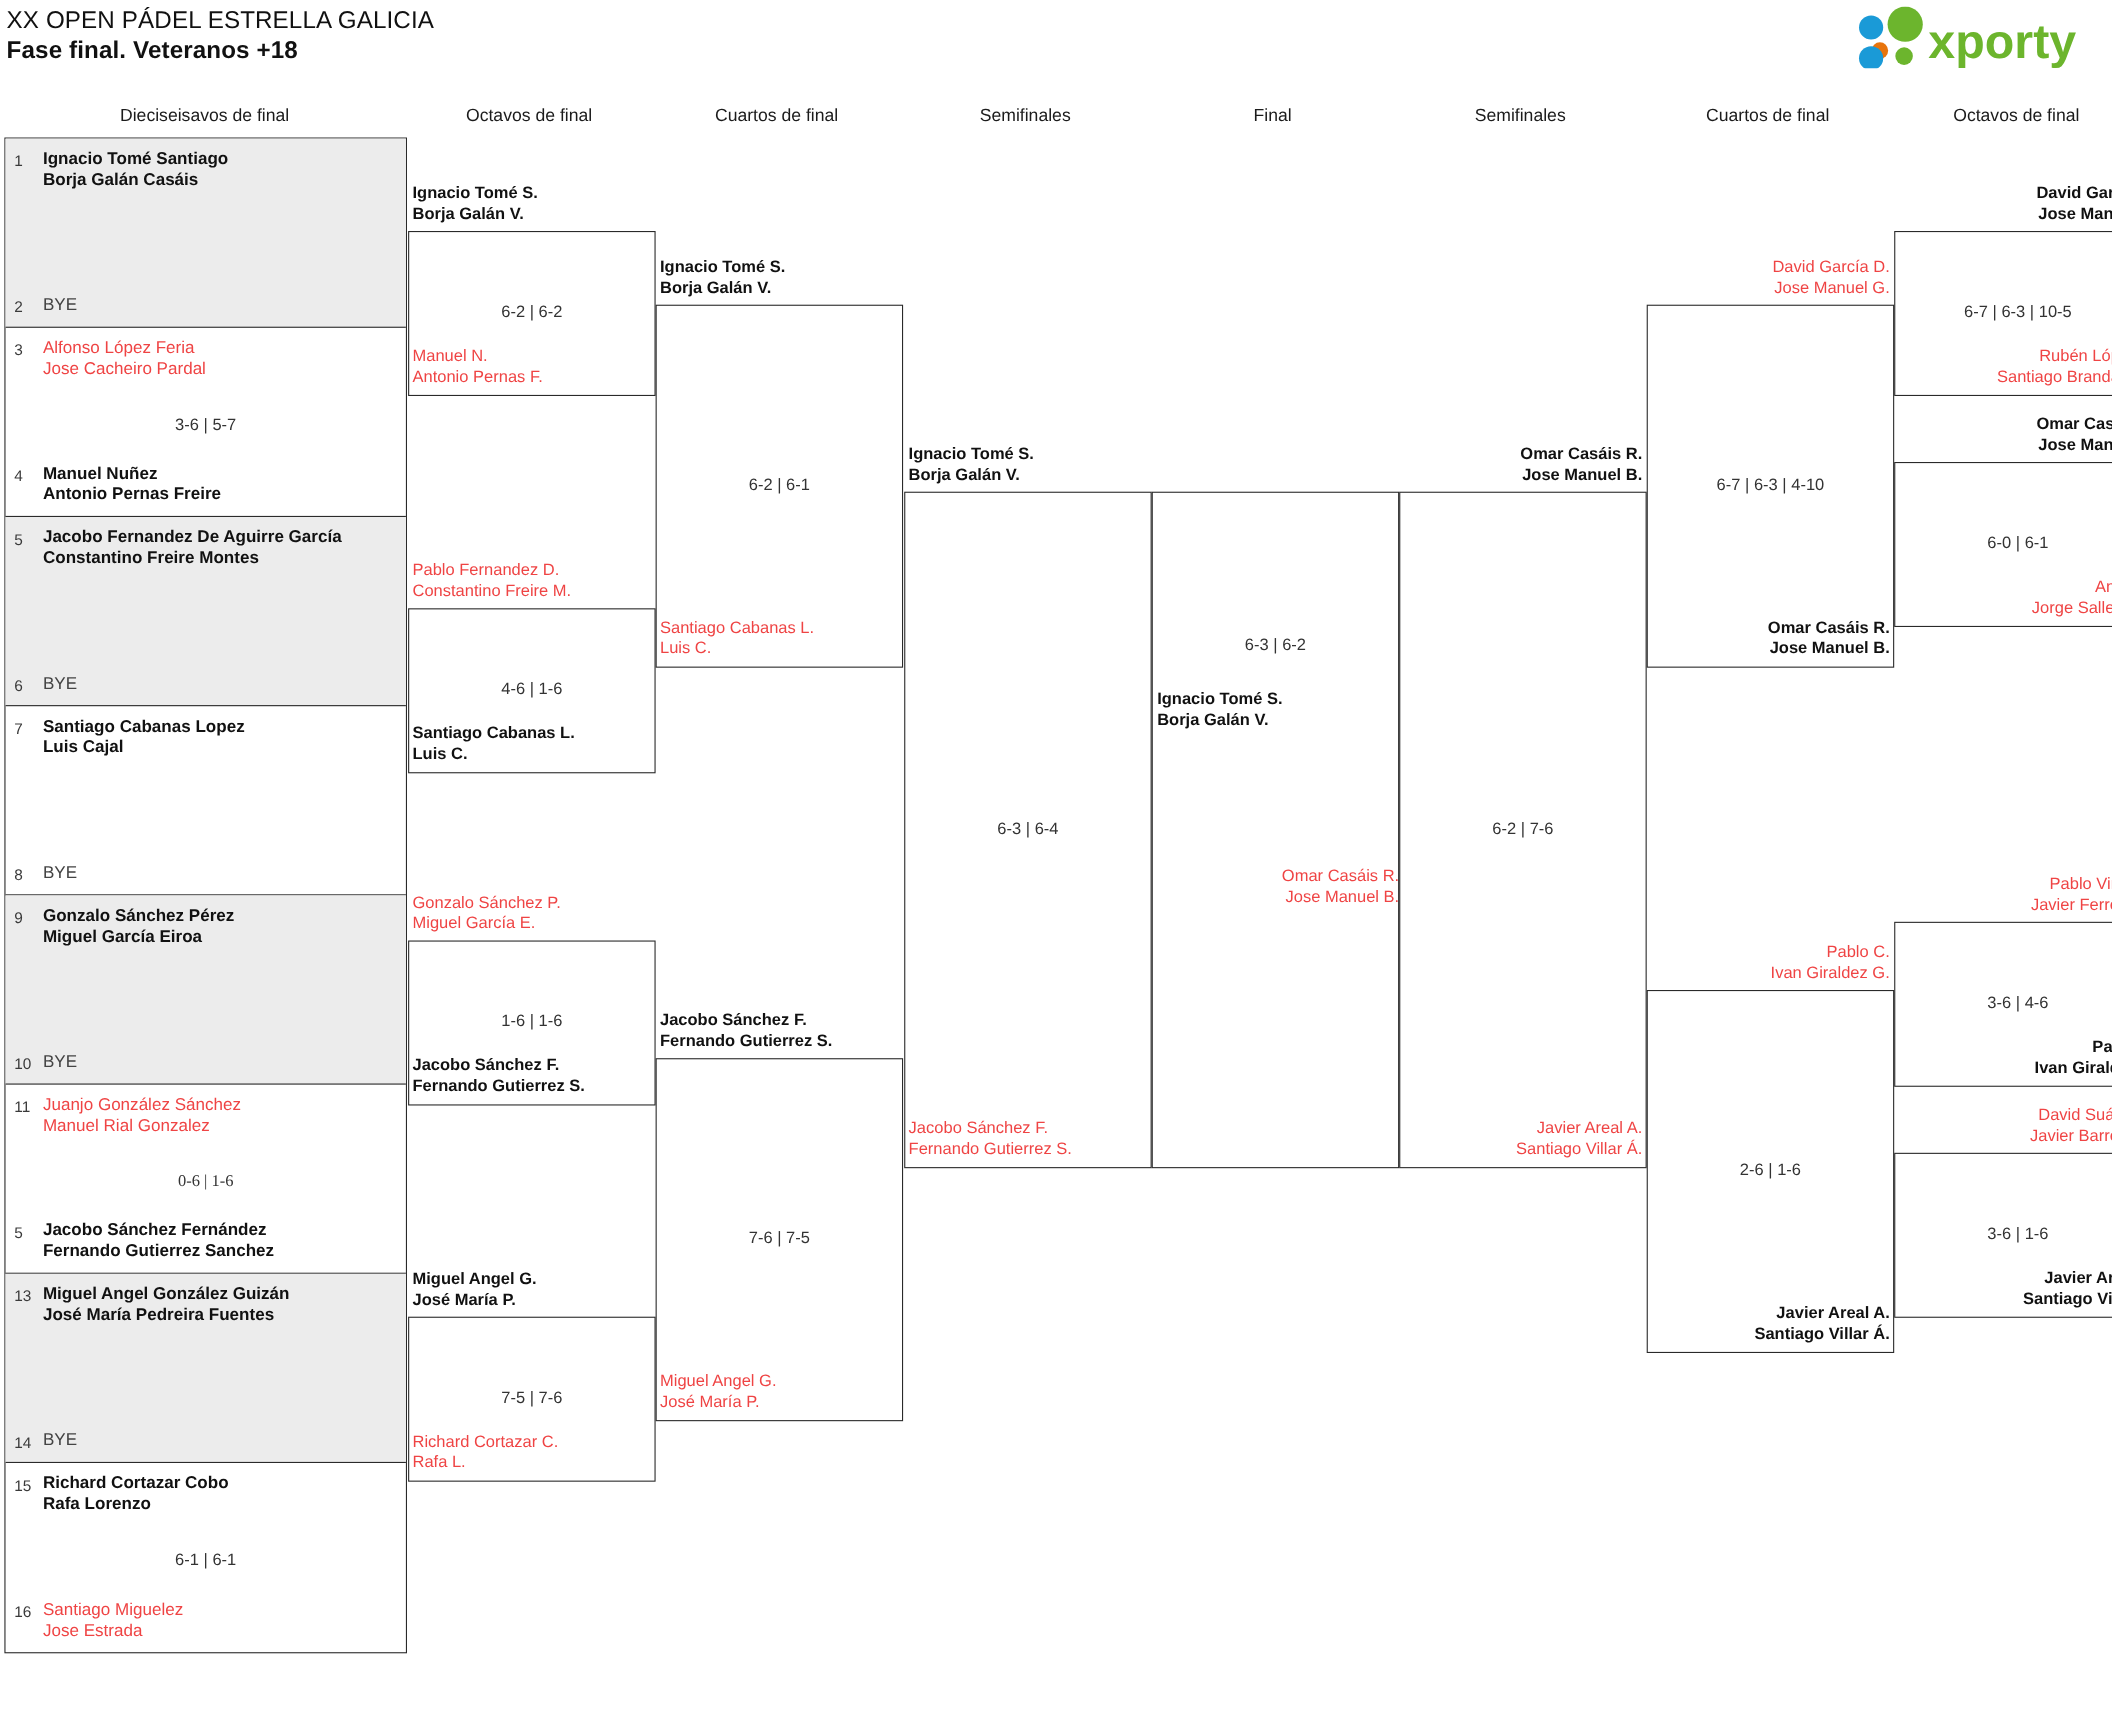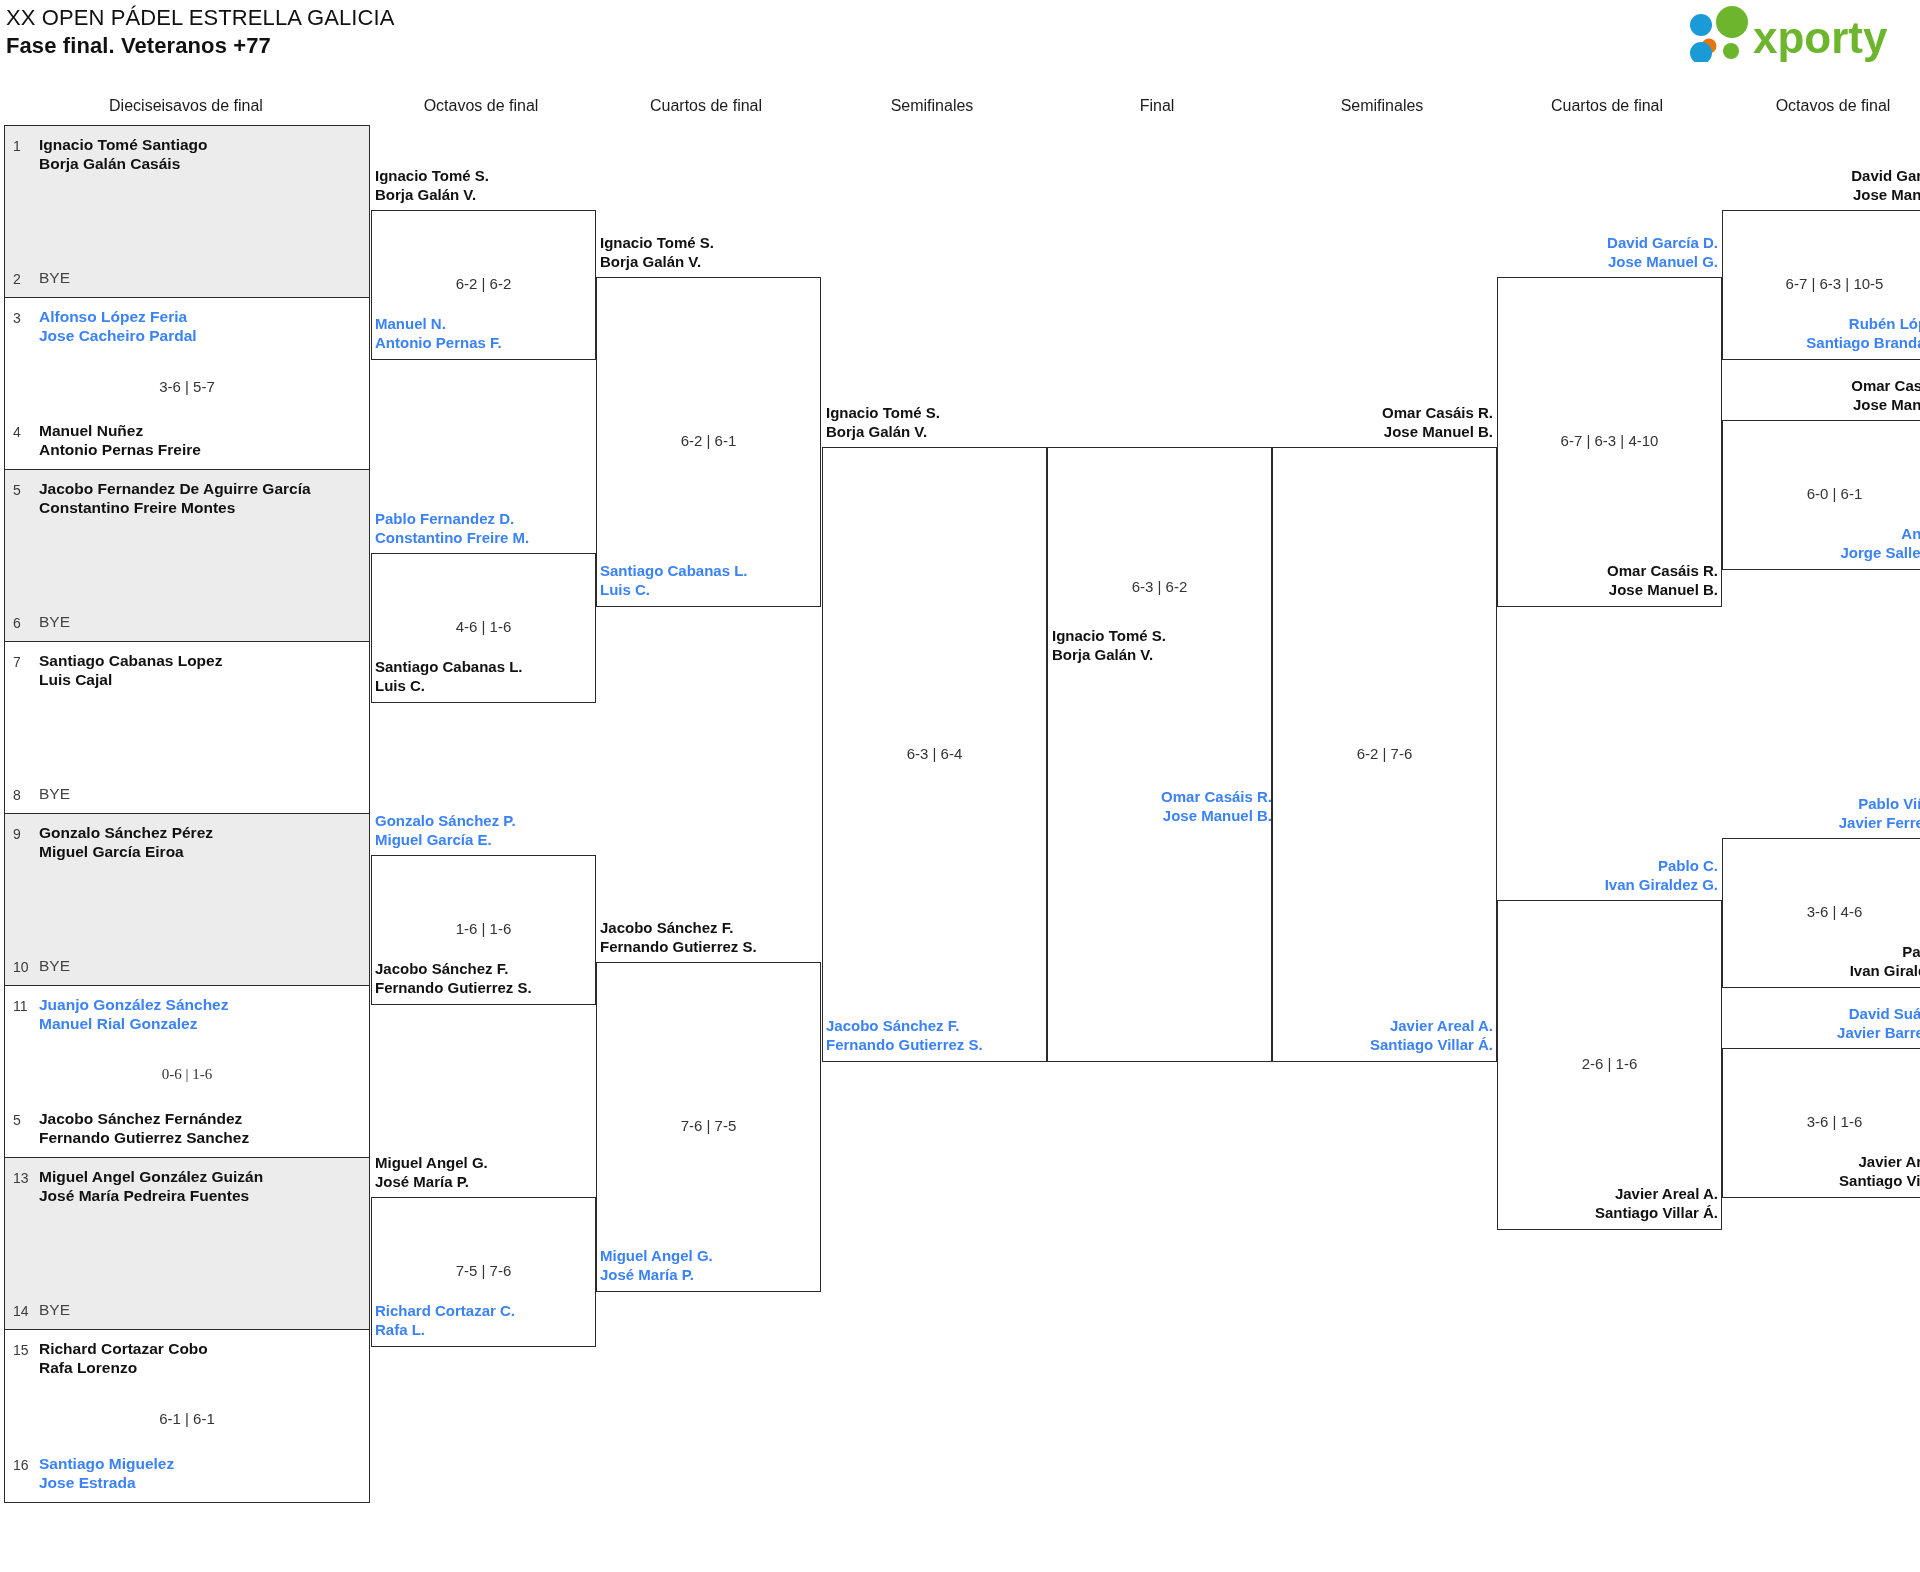--- a/index.html
+++ b/index.html
@@ -23,37 +23,37 @@
   .seed-pair{position:relative;box-sizing:border-box;border-bottom:1px solid #2a2a2a;height:172px;}
   .seed-pair:last-child{border-bottom:none;}
   .seed-pair.shade{background:#ececec;}
   .seed-row{position:absolute;left:0;width:100%;box-sizing:border-box;padding-left:8px;display:flex;align-items:flex-start;}
   .seed-row.top{top:9px;}
   .seed-row.bot{bottom:10px;}
   .seed-num{width:26px;flex:0 0 26px;font-size:14px;color:#3a3a3a;text-align:left;padding-top:3px;}
   .seed-names{font-size:15.5px;line-height:19px;}
   .seed-names div{white-space:nowrap;}
   .win{font-weight:700;color:#111;}
-  .lose{font-weight:700;color:#3b82f6;}
+  .lose{font-weight:400;color:#ef4444;}
   .bye{font-weight:400;color:#444;font-size:15.5px;padding-top:1px;}
   .seed-score{position:absolute;left:0;width:100%;text-align:center;font-size:15px;color:#333;}
 
   
   .mbox{position:absolute;box-sizing:border-box;border:1px solid #2a2a2a;}
   .plabel{position:absolute;font-size:15px;line-height:19px;white-space:nowrap;}
   .plabel.L{text-align:left;}
   .plabel.R{text-align:right;}
   .score{position:absolute;font-size:15px;color:#333;white-space:nowrap;text-align:center;}
 </style>
 </head>
 <body>
 
 <div class="abs" id="title-block">
   <div id="title-line1">XX OPEN PÁDEL ESTRELLA GALICIA</div>
-  <div id="title-line2">Fase final. Veteranos +77</div>
+  <div id="title-line2">Fase final. Veteranos +18</div>
 </div>
 
 <div class="abs" id="logo">
   <svg width="230" height="56" viewBox="0 0 230 56" aria-hidden="true">
     <circle cx="22" cy="19" r="11" fill="#1a9ad7"></circle>
     <circle cx="53" cy="16" r="16" fill="#6cb52d"></circle>
     <circle cx="30" cy="40" r="7.5" fill="#e8740c"></circle>
     <circle cx="22" cy="47" r="11" fill="#1a9ad7"></circle>
     <circle cx="52" cy="45" r="8" fill="#6cb52d"></circle>
     <text x="74" y="47" font-family="Liberation Sans, sans-serif" font-size="44" font-weight="700" fill="#6cb52d">xporty</text>

